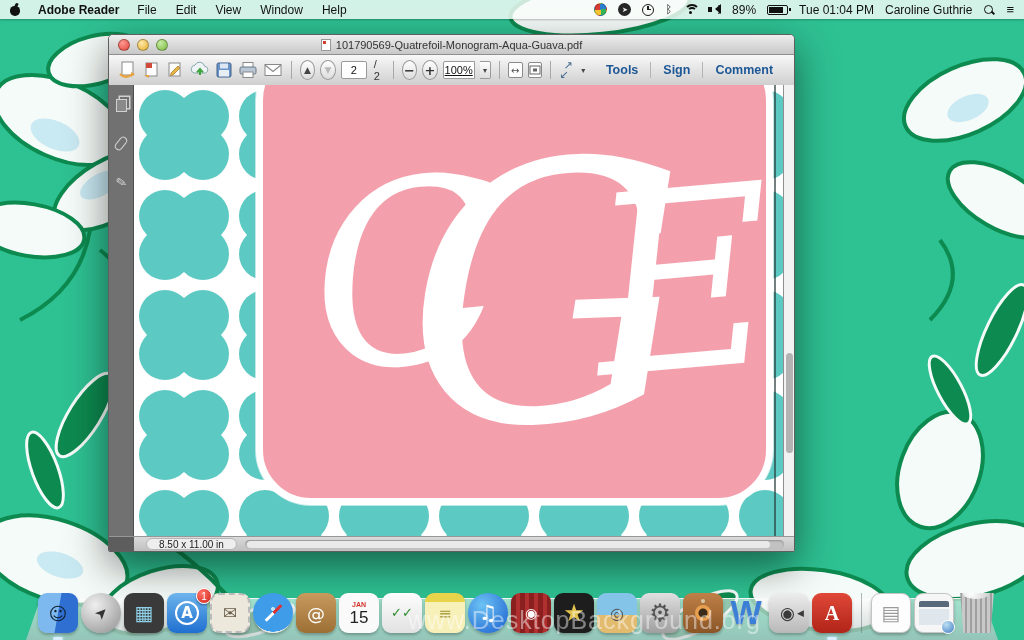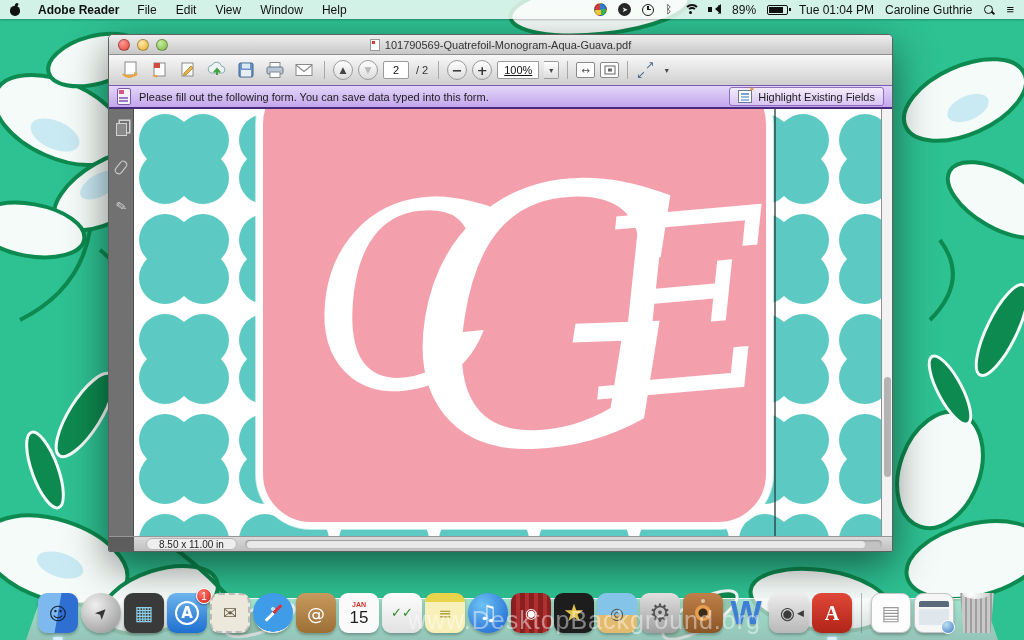--- a/index.html
+++ b/index.html
@@ -34,21 +34,21 @@
   .vol i{position:absolute;right:0;top:0;font-size:9px;font-weight:bold;color:#111;font-style:normal;}
   .batt{width:21px;height:10px;border:1.5px solid #111;border-radius:2px;position:relative;}
   .batt:before{content:"";position:absolute;left:1px;top:1px;bottom:1px;width:14px;background:#111;}
   .batt:after{content:"";position:absolute;right:-4px;top:2px;width:2px;height:3px;background:#111;}
   .loupe{width:12px;height:12px;position:relative;}
   .loupe:before{content:"";position:absolute;left:1px;top:1px;width:7px;height:7px;border:1.6px solid #111;border-radius:50%;}
   .loupe:after{content:"";position:absolute;left:8px;top:8px;width:4px;height:1.8px;background:#111;transform:rotate(45deg);}
   .mlist{font-size:13px;font-weight:bold;}
 
   
-  #window{position:absolute;left:108px;top:34px;width:785px;height:518px;z-index:10;
+  #window{position:absolute;left:108px;top:34px;width:687px;height:518px;z-index:10;
     border:1px solid #5f5f5f;border-radius:5px 5px 2px 2px;box-shadow:0 14px 40px rgba(0,0,0,.5);
     display:flex;flex-direction:column;background:#ddd;overflow:hidden;}
   .titlebar{height:20px;background:linear-gradient(#eeeeee,#c7c7c7);border-bottom:1px solid #8f8f8f;
     position:relative;display:flex;align-items:center;justify-content:center;flex:0 0 auto;}
   .lights{position:absolute;left:9px;top:4px;display:flex;gap:7px;}
   .light{width:12px;height:12px;border-radius:50%;border:1px solid rgba(0,0,0,.3);}
   .lr{background:radial-gradient(circle at 35% 30%,#ff9a93,#e1443a);}
   .ly{background:radial-gradient(circle at 35% 30%,#ffe9a8,#e3ad2d);}
   .lg{background:radial-gradient(circle at 35% 30%,#c6eda2,#7cb83f);}
   .tdoc{width:10px;height:12px;background:#fff;border:1px solid #999;margin-right:5px;position:relative;}
@@ -325,30 +325,29 @@
             <rect x="1" y="1" width="10" height="8" fill="none" stroke="#666"></rect>
             <rect x="4" y="3.5" width="4" height="3" fill="#666"></rect>
           </svg>
       </span>
       <span class="tsep"></span>
       <span class="expand">
         <span class="ne">↗</span>
           <span class="sw">↙</span>
       </span>
       <span class="zcaret" style="border:none;background:none;">▾</span>
-    </div>
-
-    <div class="formbar">
-      <span class="fdoc"></span>
-      <span class="fmsg">Please fill out the following form. You can save data typed into this form.</span>
-      <span class="hlbtn">
-        <span class="hlicon"></span>
-        <span class="hltext">Highlight Existing Fields</span>
-      </span>
-    </div>
+      <div class="tlinks">
+        <span class="tlink">Tools</span>
+        <span class="lsep"></span>
+        <span class="tlink">Sign</span>
+        <span class="lsep"></span>
+        <span class="tlink">Comment</span>
+      </div>
+    </div>
+
 
     <div class="contentrow">
       <div class="sidebar">
         <span class="si-pages"></span>
         <span class="si-clip"></span>
         <span class="si-sign">✎</span>
       </div>
 
       <div class="docarea">
         <svg class="pat">

